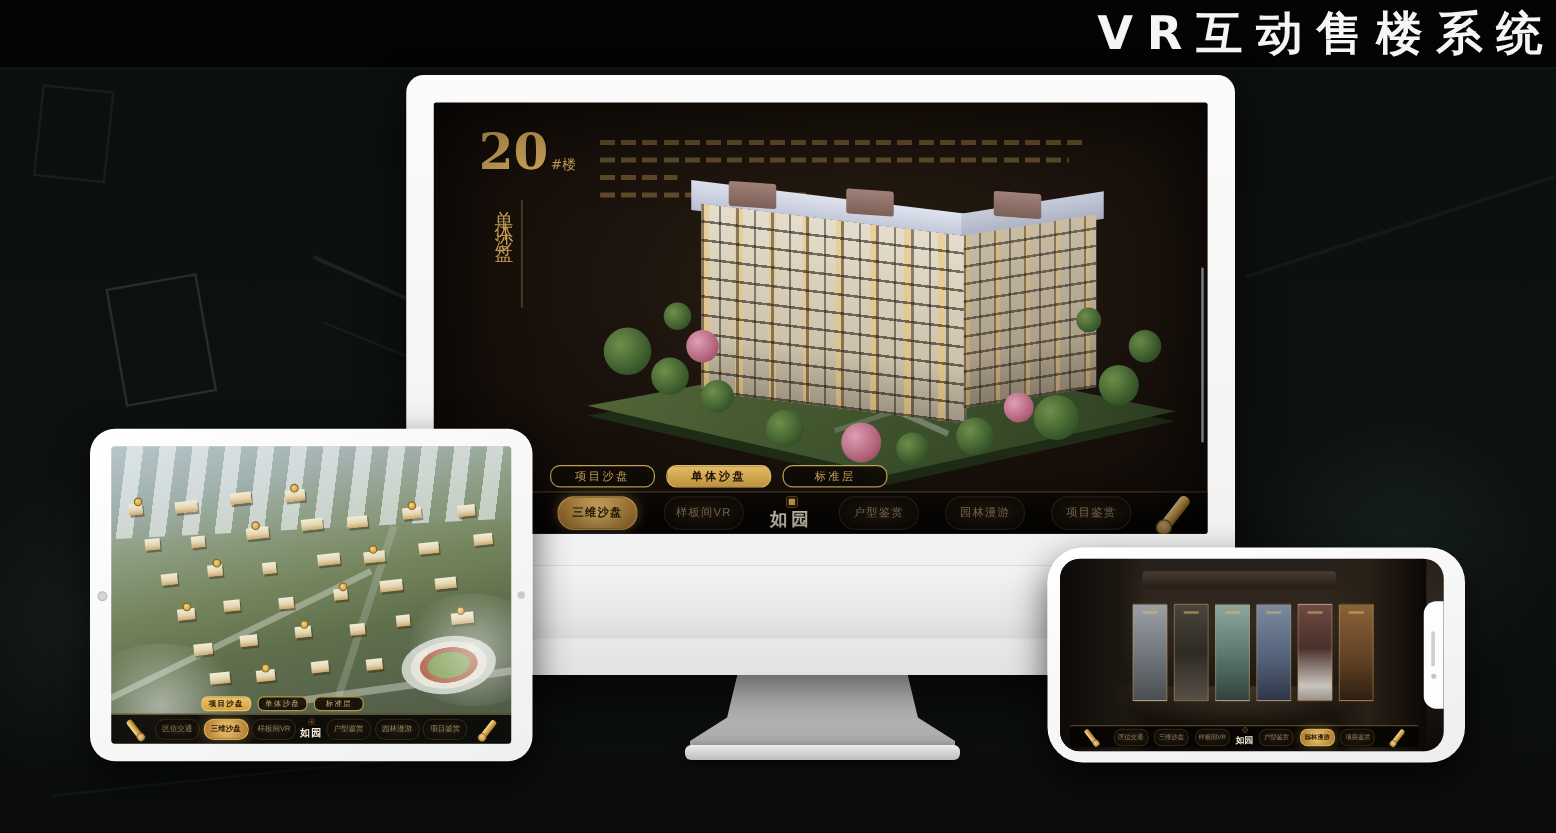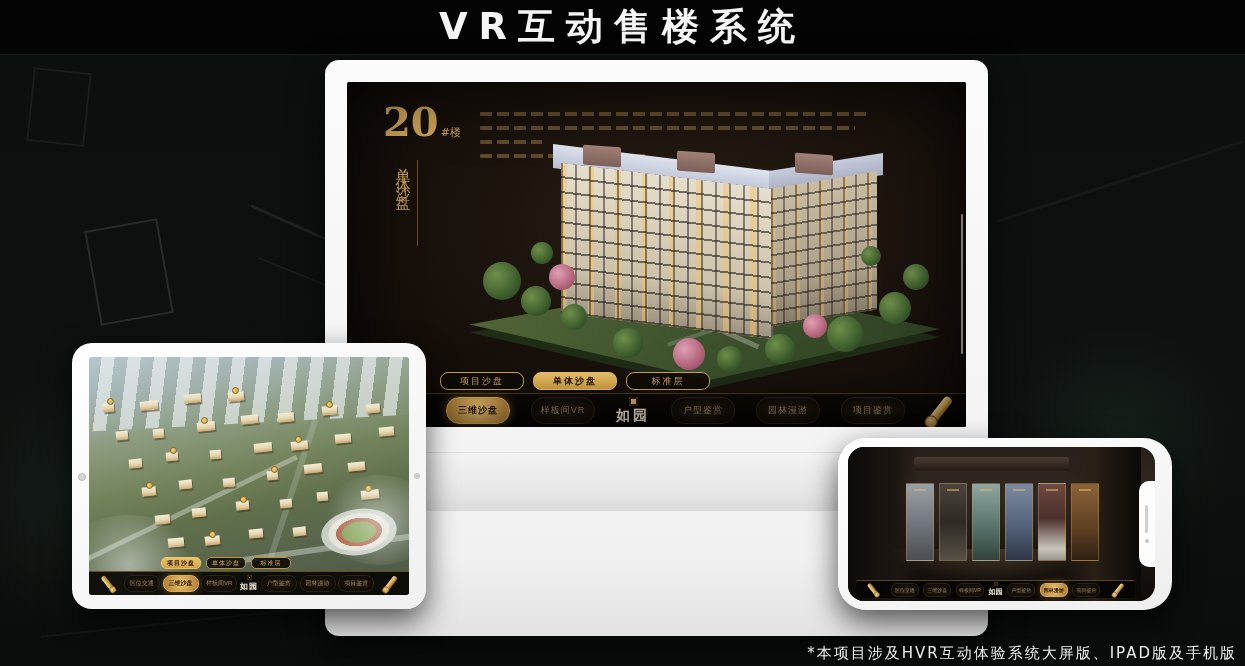--- a/index.html
+++ b/index.html
@@ -5,25 +5,25 @@
   html,body{margin:0;padding:0;background:#000;}
   .stage{position:relative;width:1245px;height:666px;overflow:hidden;
     background:linear-gradient(180deg,#060707 0%,#0b0f0d 8%,#0d110f 60%,#0a0d0b 100%);
     font-family:"Liberation Sans",sans-serif;}
   
   .bg-frame{position:absolute;border:2px solid rgba(85,92,84,.38);}
   .bg-line{position:absolute;background:rgba(70,82,74,.30);}
   .bg-glow{position:absolute;border-radius:50%;}
   
   .title-band{position:absolute;top:0;left:0;right:0;height:54px;background:#040404;
-    display:flex;align-items:center;justify-content:center;border-bottom:1px solid rgba(255,255,255,.10);}
+    display:flex;align-items:center;justify-content:flex-end;border-bottom:1px solid rgba(255,255,255,.10);}
   .title-band h1{margin:0;color:#f5f5f5;font-size:37px;font-weight:bold;letter-spacing:11px;
     font-family:"DejaVu Sans",sans-serif;}
   
-  .monitor{position:absolute;left:325px;top:60px;width:663px;height:576px;background:linear-gradient(180deg,#fbfbfb,#f1f1f1 86%,#e2e2e2);
+  .monitor{position:absolute;left:325px;top:60px;width:663px;height:480px;background:linear-gradient(180deg,#fbfbfb,#f1f1f1 86%,#e2e2e2);
     border-radius:14px;box-shadow:0 14px 34px rgba(0,0,0,.6);z-index:2;}
   .monitor-chin{position:absolute;left:2px;right:2px;top:392px;height:58px;
     background:linear-gradient(180deg,#f3f3f3,#e6e6e6 70%,#dadada);border-radius:0 0 12px 12px;border-top:1px solid #dcdcdc;}
   .stand-neck{position:absolute;left:552px;top:512px;width:212px;height:86px;z-index:1;
     clip-path:polygon(21% 0,79% 0,86% 72%,100% 94%,100% 100%,0 100%,0 94%,14% 72%);
     background:linear-gradient(180deg,#e3e3e3,#d2d2d2 45%,#b9b9b9 75%,#a8a8a8);}
   .stand-base{position:absolute;left:548px;top:596px;width:220px;height:12px;border-radius:5px;
     background:linear-gradient(180deg,#ececec,#bdbdbd);box-shadow:0 4px 10px rgba(0,0,0,.55);z-index:1;}
   .screen{position:absolute;left:22px;top:22px;width:619px;height:345px;overflow:hidden;border-radius:2px;
     background:radial-gradient(ellipse at 55% 42%,#2a1f14 0%,#1a120c 48%,#0c0806 100%);}
@@ -366,14 +366,13 @@
             <div class="end"></div>
           </div>
       </div>
       <div class="p-notch">
         <div class="spk"></div>
         <div class="dot"></div>
       </div>
     </div>
   </div>
 
-  <div class="footnote">*本项目涉及HVR互动体验系统大屏版、IPAD版及手机版</div>
 </div>
 
 </body></html>

